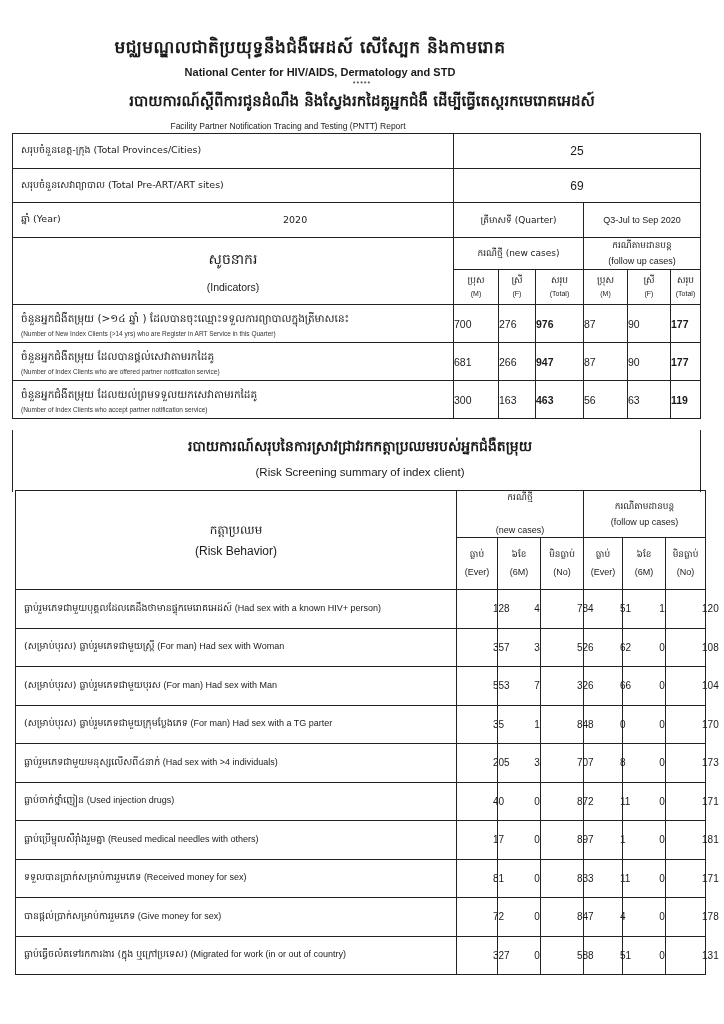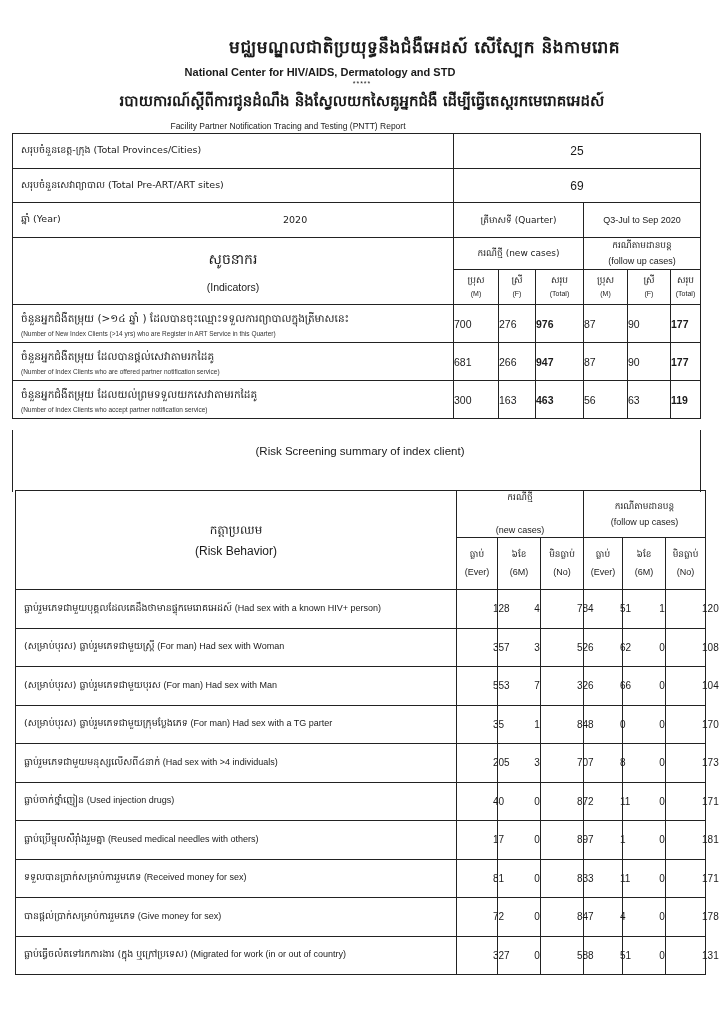--- a/index.html
+++ b/index.html
@@ -1,18 +1,18 @@
 <!DOCTYPE html>
 <html><head>
 <meta charset="utf-8">
 <style>
   html, body { margin:0; padding:0; background:#ffffff; }
   body { width:724px; height:1024px; position:relative; overflow:hidden;
          font-family:"Liberation Sans","DejaVu Sans",sans-serif; color:#1a1a1a; }
-  .kh-title { position:absolute; top:36px; width:620px; text-align:right; font-size:17px; font-weight:bold; letter-spacing:0.5px; font-family:"DejaVu Sans",sans-serif; }
+  .kh-title { position:absolute; top:36px; width:620px; text-align:center; font-size:17px; font-weight:bold; letter-spacing:0.5px; font-family:"DejaVu Sans",sans-serif; }
   .en-title { position:absolute; top:66px; width:640px; text-align:center; font-size:11px; font-weight:bold; }
   .stars { position:absolute; top:80px; width:724px; text-align:center; font-size:7px; letter-spacing:1px; }
   .kh-subtitle { position:absolute; top:91px; width:724px; text-align:center; font-size:15px; font-weight:bold; font-family:"DejaVu Sans",sans-serif; }
   .en-subtitle { position:absolute; top:121px; width:576px; text-align:center; font-size:8.5px; }
 
   table { border-collapse:collapse; position:absolute; table-layout:fixed; }
   td { border:1px solid #222; padding:0; vertical-align:middle; font-size:10px; }
   .t1 { left:12px; top:133px; width:688px; }
   .t2 { left:15px; top:490px; width:690px; }
   .lbl { padding-left:8px; text-align:left; font-size:9.5px; }
@@ -31,21 +31,21 @@
   .rlbl { padding-left:8px; font-size:9.5px; }
   .rlbl .en { font-size:9px; }
 </style>
 </head>
 <body>
 
 <div>
   <div class="kh-title">មជ្ឈមណ្ឌលជាតិប្រយុទ្ធនឹងជំងឺអេដស៍ សើស្បែក និងកាមរោគ</div>
   <div class="en-title">National Center for HIV/AIDS, Dermatology and STD</div>
   <div class="stars">*****</div>
-  <div class="kh-subtitle">របាយការណ៍ស្តីពីការជូនដំណឹង និងស្វែលយកសៃគូអ្នកជំងឺ ដើម្បីធ្វើតេស្តរកមេរោគអេដស៍</div>
+  <div class="kh-subtitle">របាយការណ៍ស្តីពីការជូនដំណឹង និងស្វែងរកដៃគូអ្នកជំងឺ ដើម្បីធ្វើតេស្តរកមេរោគអេដស៍</div>
   <div class="en-subtitle">Facility Partner Notification Tracing and Testing (PNTT) Report</div>
 </div>
 
 <table class="t1">
   <colgroup>
     <col style="width:441px">
       <col style="width:45px">
       <col style="width:37px">
       <col style="width:48px">
       <col style="width:44px">
@@ -124,20 +124,21 @@
     <td class="num">63</td>
     <td class="num bold">119</td>
   </tr>
 </tbody>
   </table>
 
 <div style="position:absolute;left:12px;top:430px;width:1px;height:62px;background:#222"></div>
 <div style="position:absolute;left:700px;top:430px;width:1px;height:62px;background:#222"></div>
 
 <div class="risk-title">
+  <span class="kh">របាយការណ៍សរុបនៃការស្រាវជ្រាវរកកត្តាប្រឈមរបស់អ្នកជំងឺតម្រុយ</span>
   <span class="en">(Risk Screening summary of index client)</span>
 </div>
 
 <table class="t2">
   <colgroup>
     <col style="width:441px">
       <col style="width:41px">
       <col style="width:43px">
       <col style="width:43px">
       <col style="width:39px">

